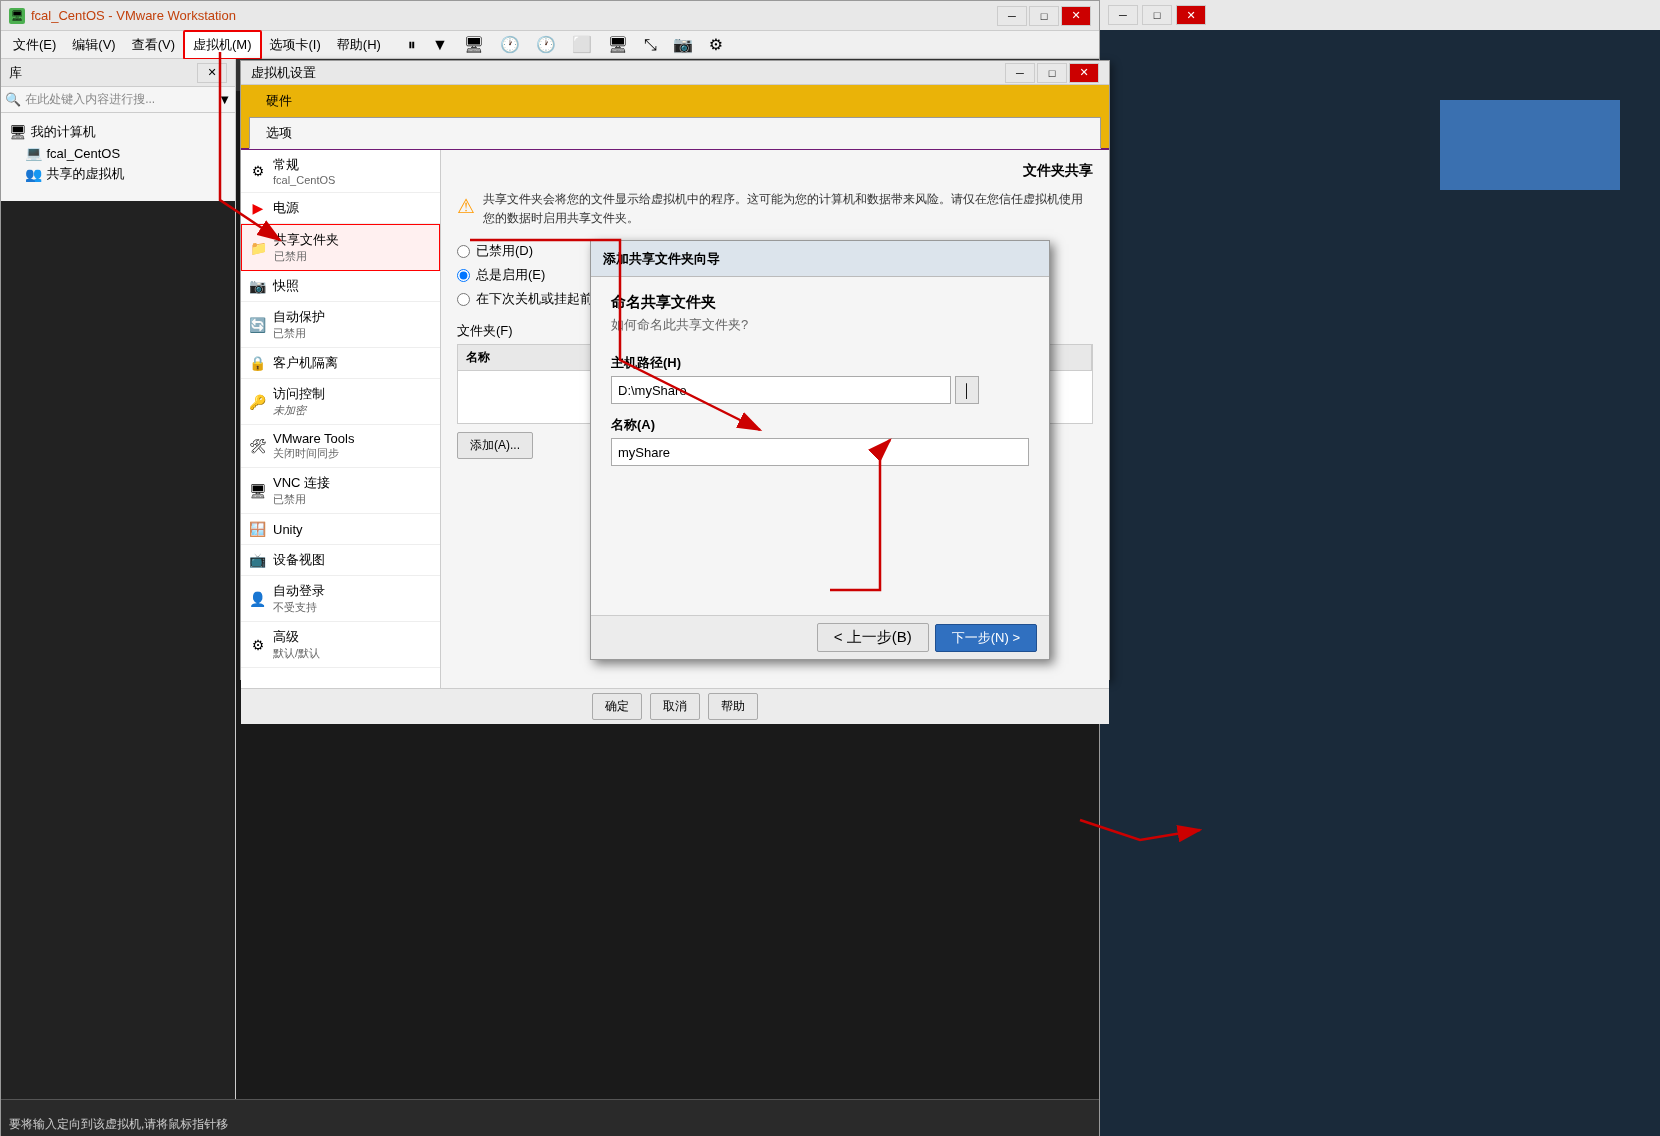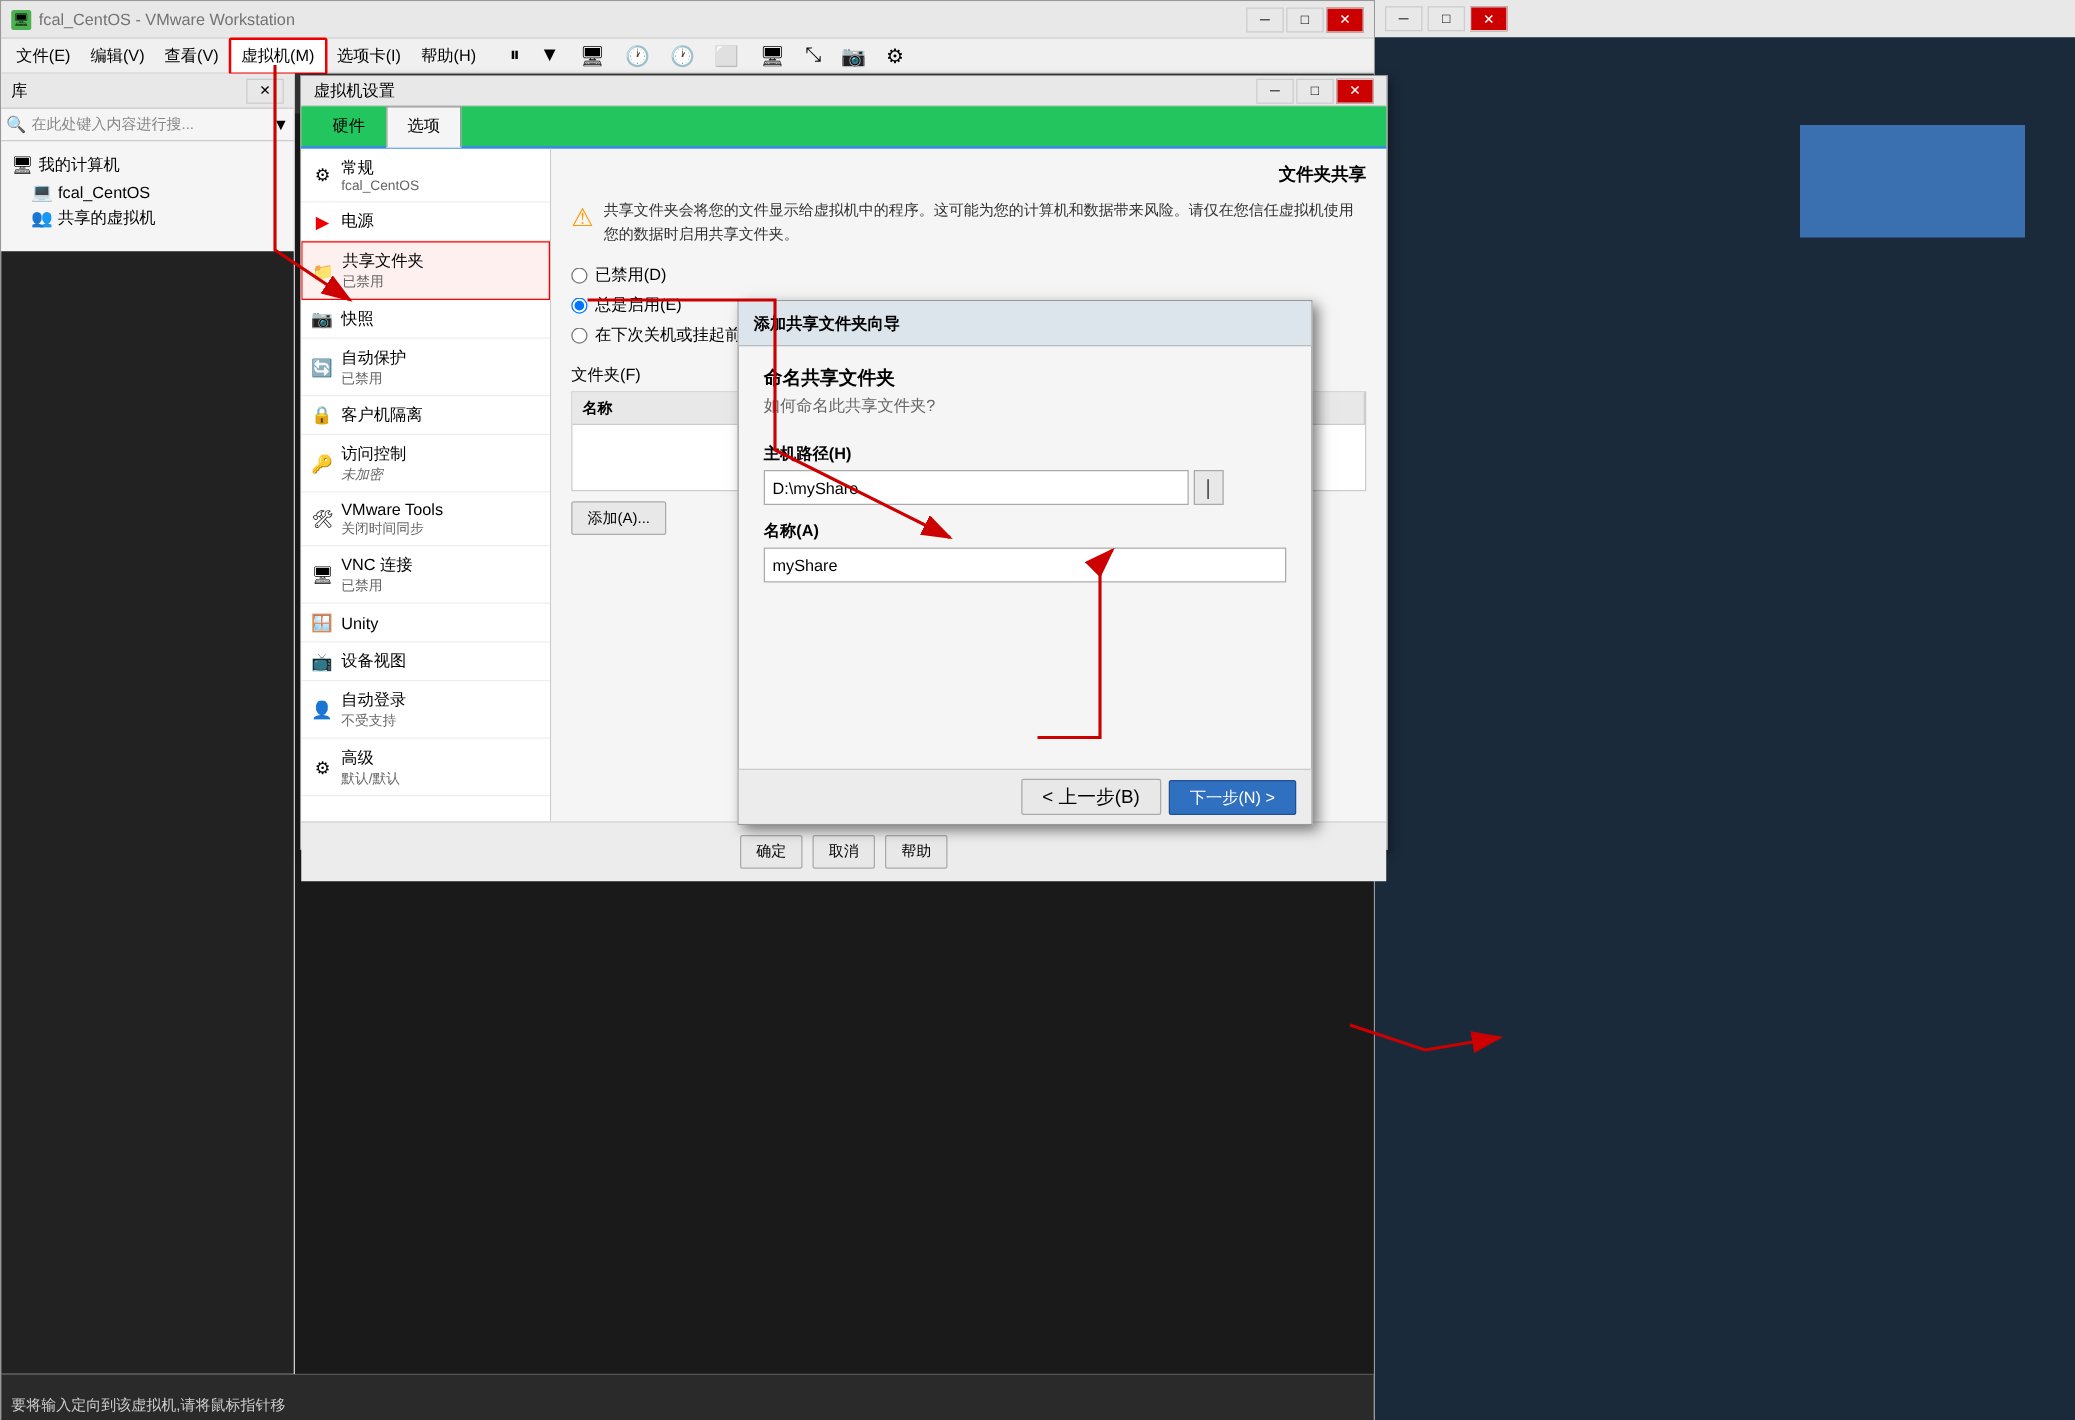--- a/index.html
+++ b/index.html
@@ -36,21 +36,21 @@
     .title-bar-icon {
       width: 16px; height: 16px;
       background: #4CAF50;
       border-radius: 2px;
       font-size: 10px;
       display: flex; align-items: center; justify-content: center;
     }
 
     .title-bar-text {
       font-size: 13px;
-      color: #737373;
+      color: #c2410c;
     }
 
     .title-bar-controls {
       margin-left: auto;
       display: flex; gap: 2px;
     }
 
     .title-btn {
       width: 30px; height: 20px;
       background: #e8e8e8;
@@ -185,23 +185,24 @@
       height: 24px;
       display: flex;
       align-items: center;
       padding: 0 10px;
       border-bottom: 1px solid #ccc;
       justify-content: space-between;
     }
 
     .dialog-tabs {
       display: flex;
-      background: #22c55e;
-      border-bottom: 2px solid #3b82f6;
+      background: #eab308;
+      border-bottom: 2px solid #701a75;
       padding: 0 8px;
+      flex-direction: column;
     }
 
     .dialog-tab {
       padding: 6px 16px;
       cursor: pointer;
       font-size: 13px;
       border: 1px solid transparent;
     }
     .dialog-tab.active {
       background: #f5f5f5;
@@ -324,21 +325,21 @@
     }
 
     .dialog-footer {
       display: flex;
       justify-content: center;
       align-items: center;
       padding: 8px;
       border-top: 1px solid #ccc;
       background: #ececec;
       gap: 8px;
-      height: 48px;
+      height: 36px;
     }
 
     
     .wizard-dialog {
       position: absolute;
       top: 240px; left: 590px;
       width: 460px;
       height: 420px;
       background: #f5f5f5;
       border: 1px solid #999;

